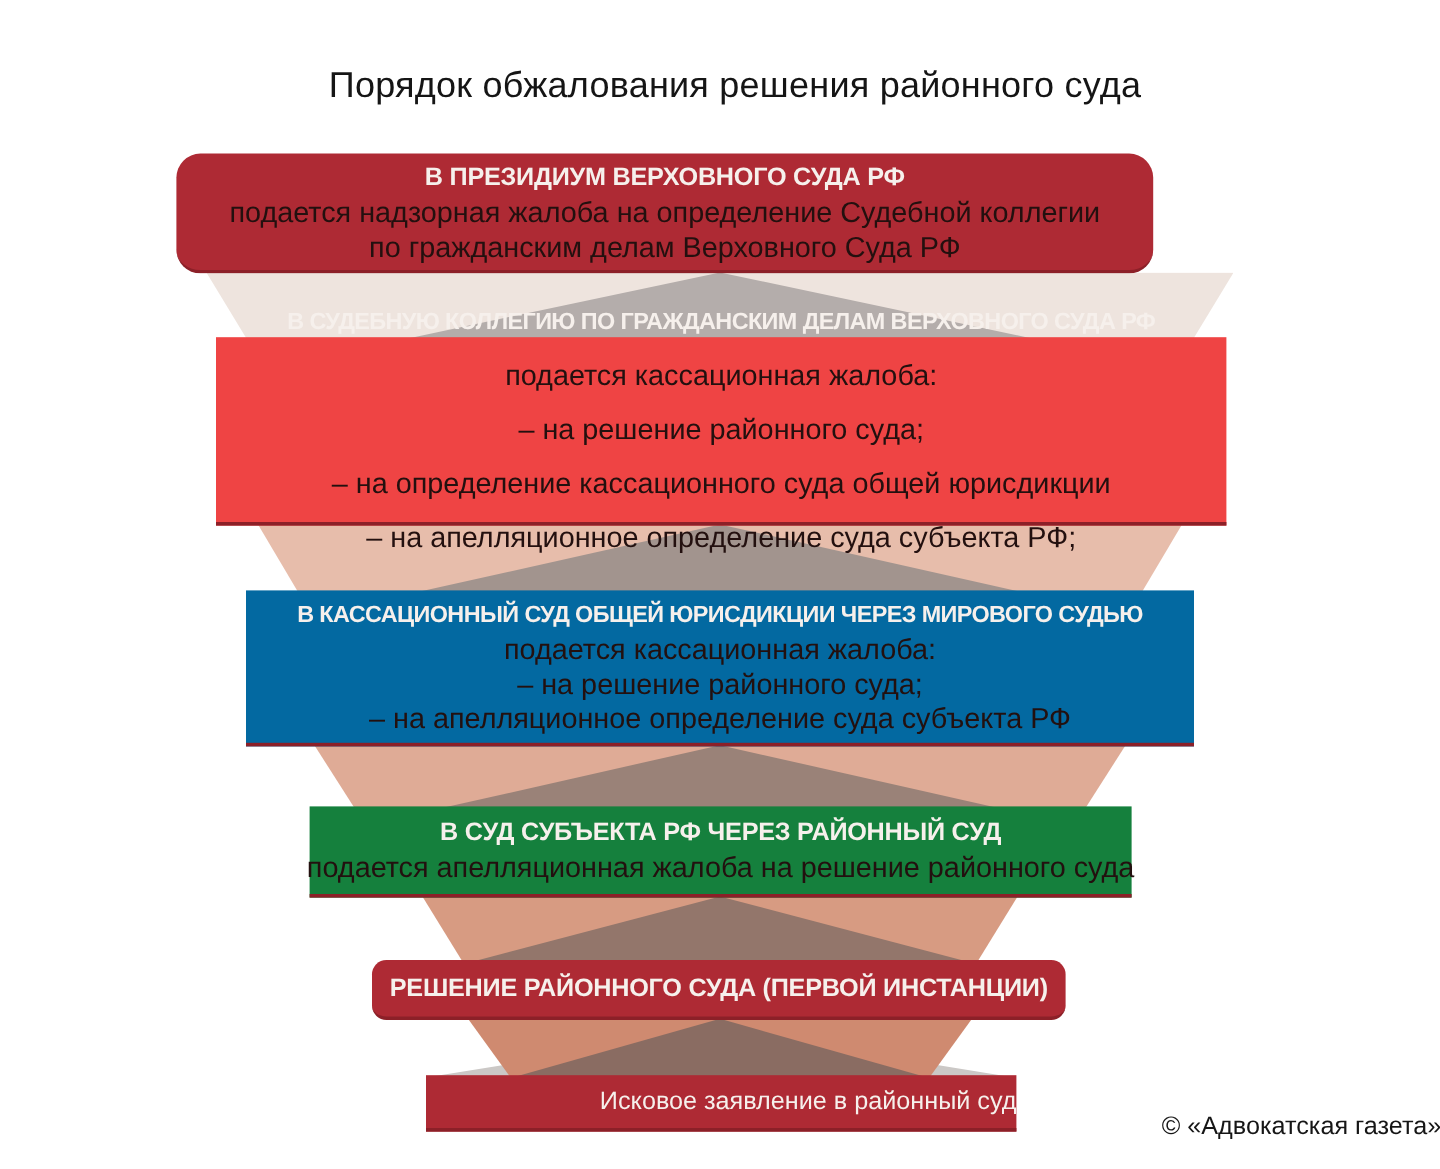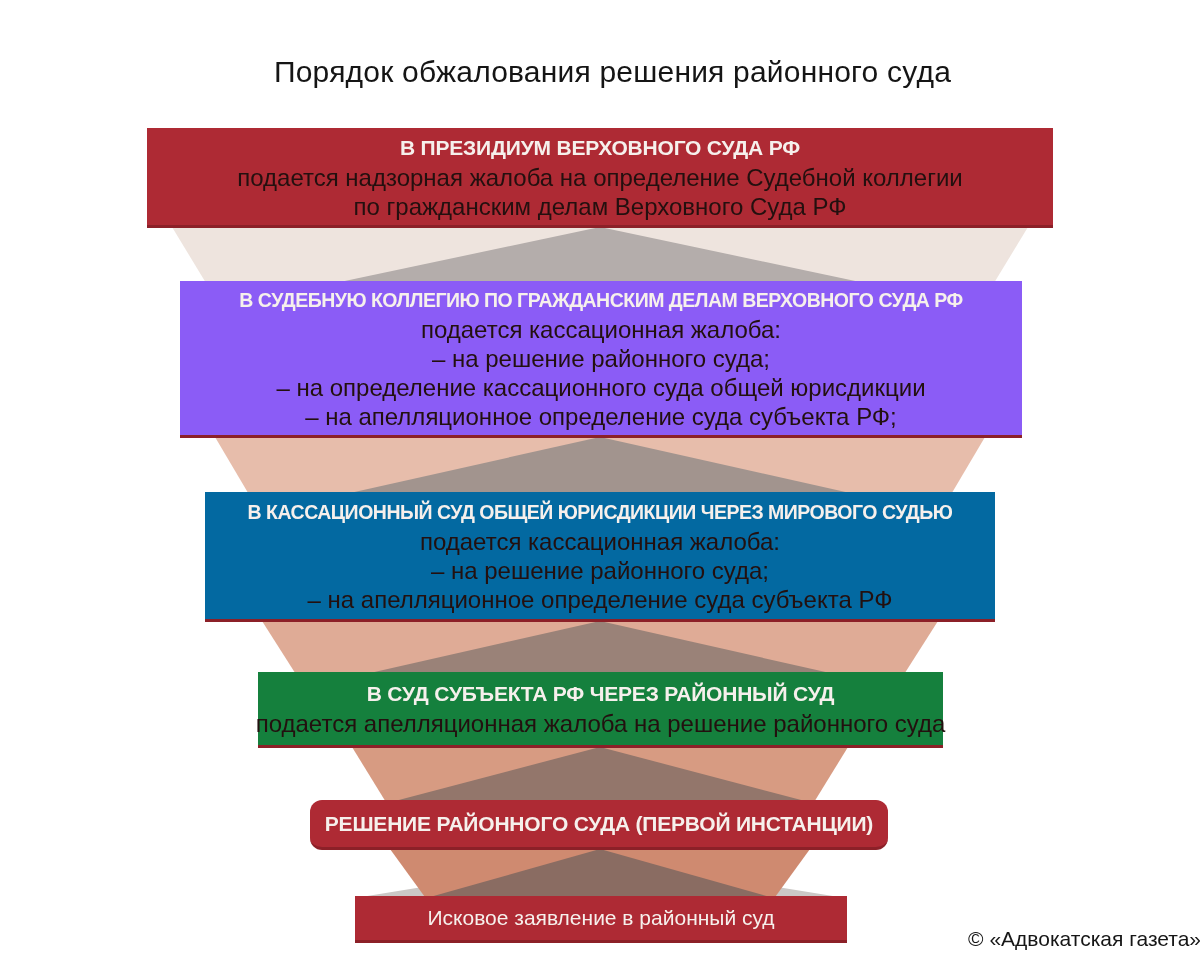--- a/index.html
+++ b/index.html
@@ -52,26 +52,26 @@
     letter-spacing: -0.2px;
     white-space: nowrap;
   }
   .box-line {
     color: #23100f;
     font-weight: 400;
     font-size: 24px;
     line-height: 29px;
     white-space: nowrap;
   }
-  .box-1 { left: 147px; top: 128px; width: 906px; height: 100px; }
+  .box-1 { left: 147px; top: 128px; width: 814px; height: 100px; border-radius: 20px; }
   .box-2 { left: 180px; top: 281px; width: 842px; height: 157px; }
   .box-3 { left: 205px; top: 492px; width: 790px; height: 130px; }
   .box-4 { left: 258px; top: 672px; width: 685px; height: 76px; }
   .box-5 { left: 310px; top: 800px; width: 578px; height: 50px; border-radius: 12px; }
-  .box-6 { left: 355px; top: 896px; width: 492px; height: 47px; }
+  .box-6 { left: 355px; top: 896px; width: 492px; height: 47px; align-items: flex-end; }
   .box-2 .box-heading, .box-3 .box-heading { font-size: 19.5px; letter-spacing: -0.5px; }
   .box-6 .box-heading { font-weight: 400; letter-spacing: 0; }
   .footer-credit {
     position: absolute;
     right: 24px; top: 927px;
     font-size: 21px;
     color: #161616;
     z-index: 3;
   }
 </style>
@@ -97,21 +97,21 @@
   <div class="tri tri-base" style="background: rgb(203, 200, 198);"></div>
   <div class="shape trap-5" style="background: rgb(207, 138, 112);"></div>
   <div class="tri tri-5" style="background: rgb(138, 108, 98);"></div>
 
   <div class="box box-1" style="background: rgb(174, 42, 52);">
     <div class="box-heading">В ПРЕЗИДИУМ ВЕРХОВНОГО СУДА РФ</div>
     <div class="box-line">подается надзорная жалоба на определение Судебной коллегии</div>
     <div class="box-line">по гражданским делам Верховного Суда РФ</div>
   </div>
 
-  <div class="box box-2" style="background: #8b5cf6;">
+  <div class="box box-2" style="background: #ef4444; gap: 16px;">
     <div class="box-heading">В СУДЕБНУЮ КОЛЛЕГИЮ ПО ГРАЖДАНСКИМ ДЕЛАМ ВЕРХОВНОГО СУДА РФ</div>
     <div class="box-line">подается кассационная жалоба:</div>
     <div class="box-line">– на решение районного суда;</div>
     <div class="box-line">– на определение кассационного суда общей юрисдикции</div>
     <div class="box-line">– на апелляционное определение суда субъекта РФ;</div>
   </div>
 
   <div class="box box-3" style="background: #0369a1;">
     <div class="box-heading">В КАССАЦИОННЫЙ СУД ОБЩЕЙ ЮРИСДИКЦИИ ЧЕРЕЗ МИРОВОГО СУДЬЮ</div>
     <div class="box-line">подается кассационная жалоба:</div>

